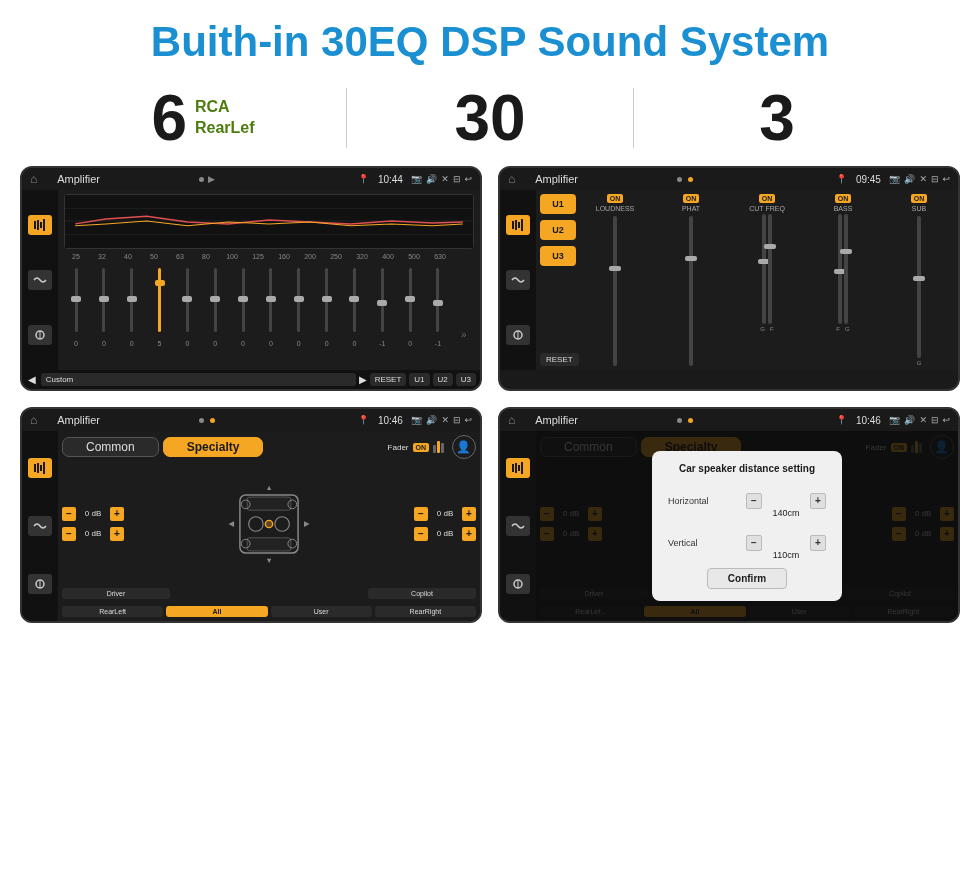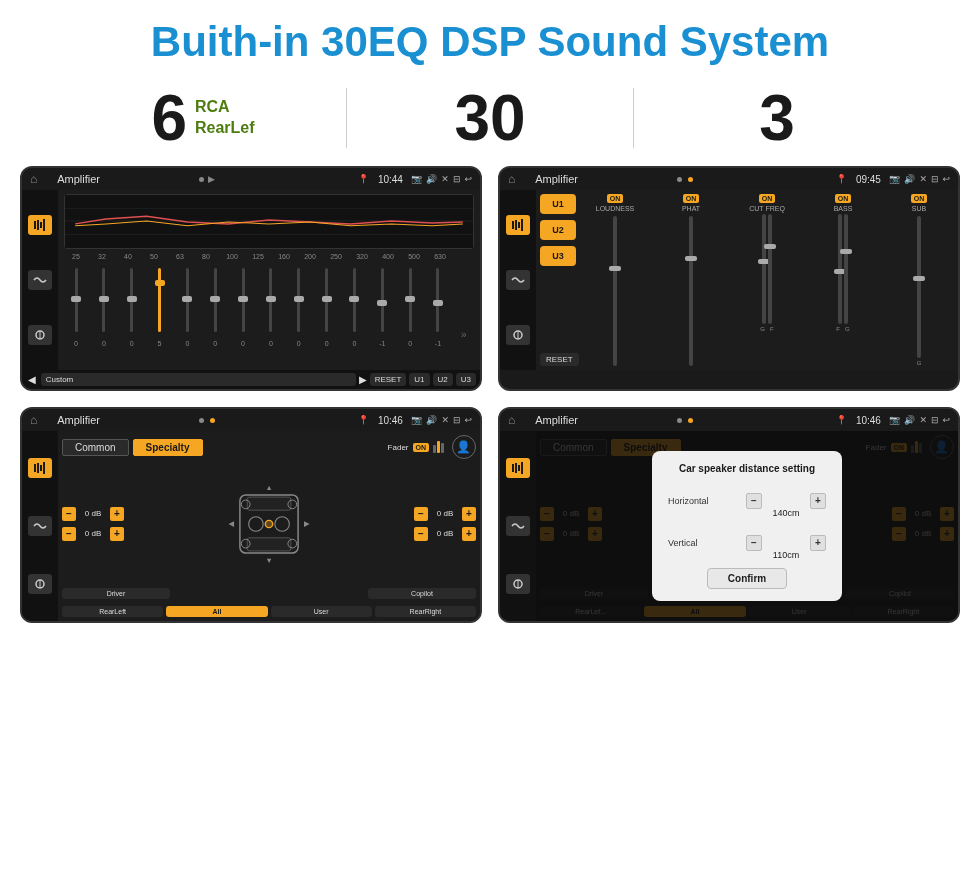--- a/index.html
+++ b/index.html
@@ -334,23 +334,23 @@
     
     .crossover-content {
       flex: 1;
       padding: 4px;
       display: flex;
       flex-direction: column;
       gap: 4px;
     }
 
     .tab-btn {
-      font-size: 10px;
-      padding: 2px 12px;
-      border-radius: 2px;
+      font-size: 12px;
+      padding: 2px 23px;
+      border-radius: 7px;
       border: 1px solid #555;
       color: #ddd;
       background: #2a2a2a;
     }
 
     .tab-btn.active {
       background: #f5a623;
       color: #1a1a1a;
       border-color: #f5a623;
       font-weight: bold;

